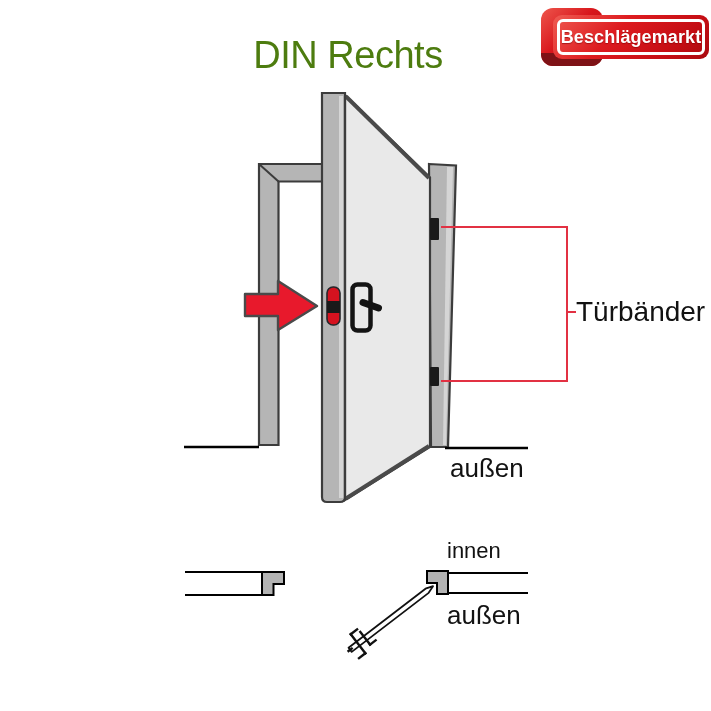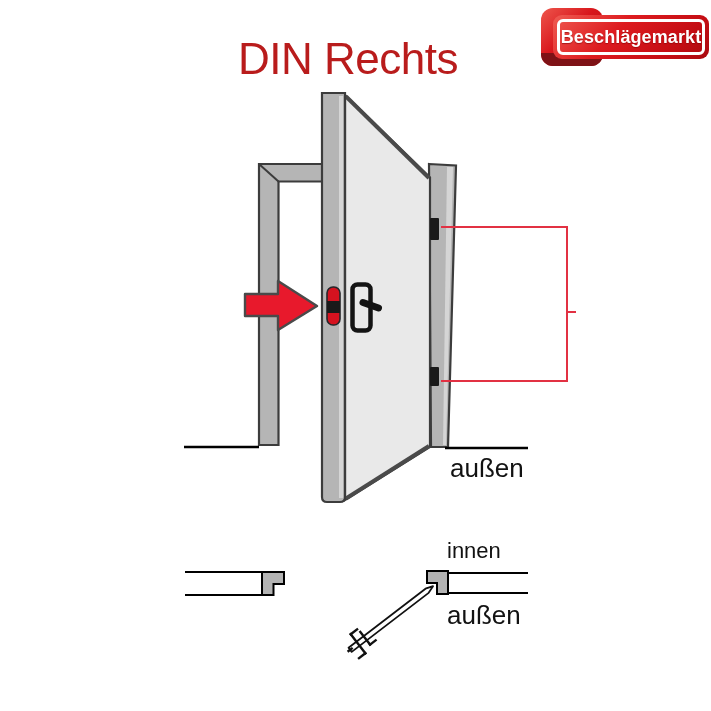--- a/index.html
+++ b/index.html
@@ -6,21 +6,21 @@
   .canvas{
     position:relative;width:711px;height:711px;background:#fff;overflow:hidden;
     font-family:"Liberation Sans","DejaVu Sans",sans-serif;color:#111;
   }
   .abs{position:absolute;}
   svg{position:absolute;left:0;top:0;}
 
   
   .title{
     left:203px;top:34px;width:290px;text-align:center;
-    font-size:44px;letter-spacing:-0.5px;color:#b91c1c;
+    font-size:38px;letter-spacing:-0.5px;color:#4d7c0f;
   }
   .lbl{color:#121212;white-space:nowrap;}
   .lbl-tuerbaender{left:576px;top:296px;font-size:28px;}
   .lbl-aussen-main{left:450px;top:453px;font-size:26px;}
   .lbl-innen{left:447px;top:538px;font-size:22px;}
   .lbl-aussen-section{left:447px;top:600px;font-size:26px;}
 
   
   .frame-fill{fill:var(--frame-gray,#b5b5b5);stroke:var(--outline-gray,#3c3c3c);stroke-width:2.2;}
   .panel-fill{fill:var(--panel-gray,#e9e9e9);stroke:var(--outline-gray,#3c3c3c);stroke-width:2.2;}
@@ -133,20 +133,21 @@
       <line class="key-bit" x1="7" y1="-12" x2="15" y2="-12"></line>
       <line class="key-bit" x1="7" y1="12" x2="-1" y2="12"></line>
       <line class="key-bit" x1="16" y1="-8" x2="16" y2="8"></line>
       <line class="key-bit" x1="16" y1="8" x2="23" y2="8"></line>
       <line class="key-bit" x1="-5" y1="0" x2="-1" y2="0"></line>
     </g>
   </svg>
 
   <div class="abs title">DIN Rechts</div>
 
+  <div class="abs lbl lbl-tuerbaender">Türbänder</div>
   <div class="abs lbl lbl-aussen-main">außen</div>
   <div class="abs lbl lbl-innen">innen</div>
   <div class="abs lbl lbl-aussen-section">außen</div>
 
   <div class="abs logo">
     <div class="logo-bracket"></div>
     <div class="logo-bracket-shadow"></div>
     <div class="logo-pill">
       <div class="logo-pill-border">
         <span class="logo-text">Beschlägemarkt</span>

